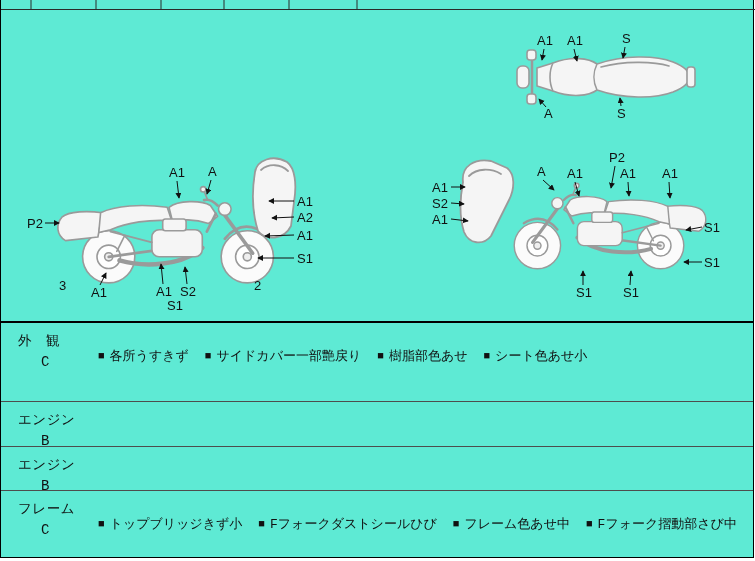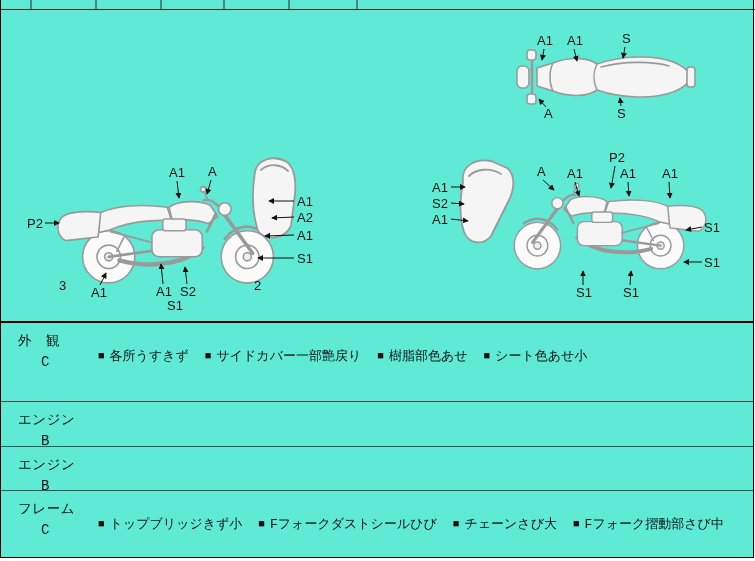--- a/index.html
+++ b/index.html
@@ -176,16 +176,16 @@
         <div class="cat">
           <span class="cat-name">エンジン</span>
           <span class="grade">B</span>
         </div>
       </div>
       <div class="trow">
         <div class="cat">
           <span class="cat-name">フレーム</span>
           <span class="grade">C</span>
         </div>
-        <div class="items"><span class="item"><span class="bullet">■</span><span>トップブリッジきず小</span></span><span class="item"><span class="bullet">■</span><span>Fフォークダストシールひび</span></span><span class="item"><span class="bullet">■</span><span>チェーンさび大</span></span><span class="item"><span class="bullet">■</span><span>Fフォーク摺動部さび中</span></span></div>
+        <div class="items"><span class="item"><span class="bullet">■</span><span>トップブリッジきず小</span></span><span class="item"><span class="bullet">■</span><span>Fフォークダストシールひび</span></span><span class="item"><span class="bullet">■</span><span>フレーム色あせ中</span></span><span class="item"><span class="bullet">■</span><span>Fフォーク摺動部さび中</span></span></div>
       </div>
     </div>
 </div>
 
 </body></html>

